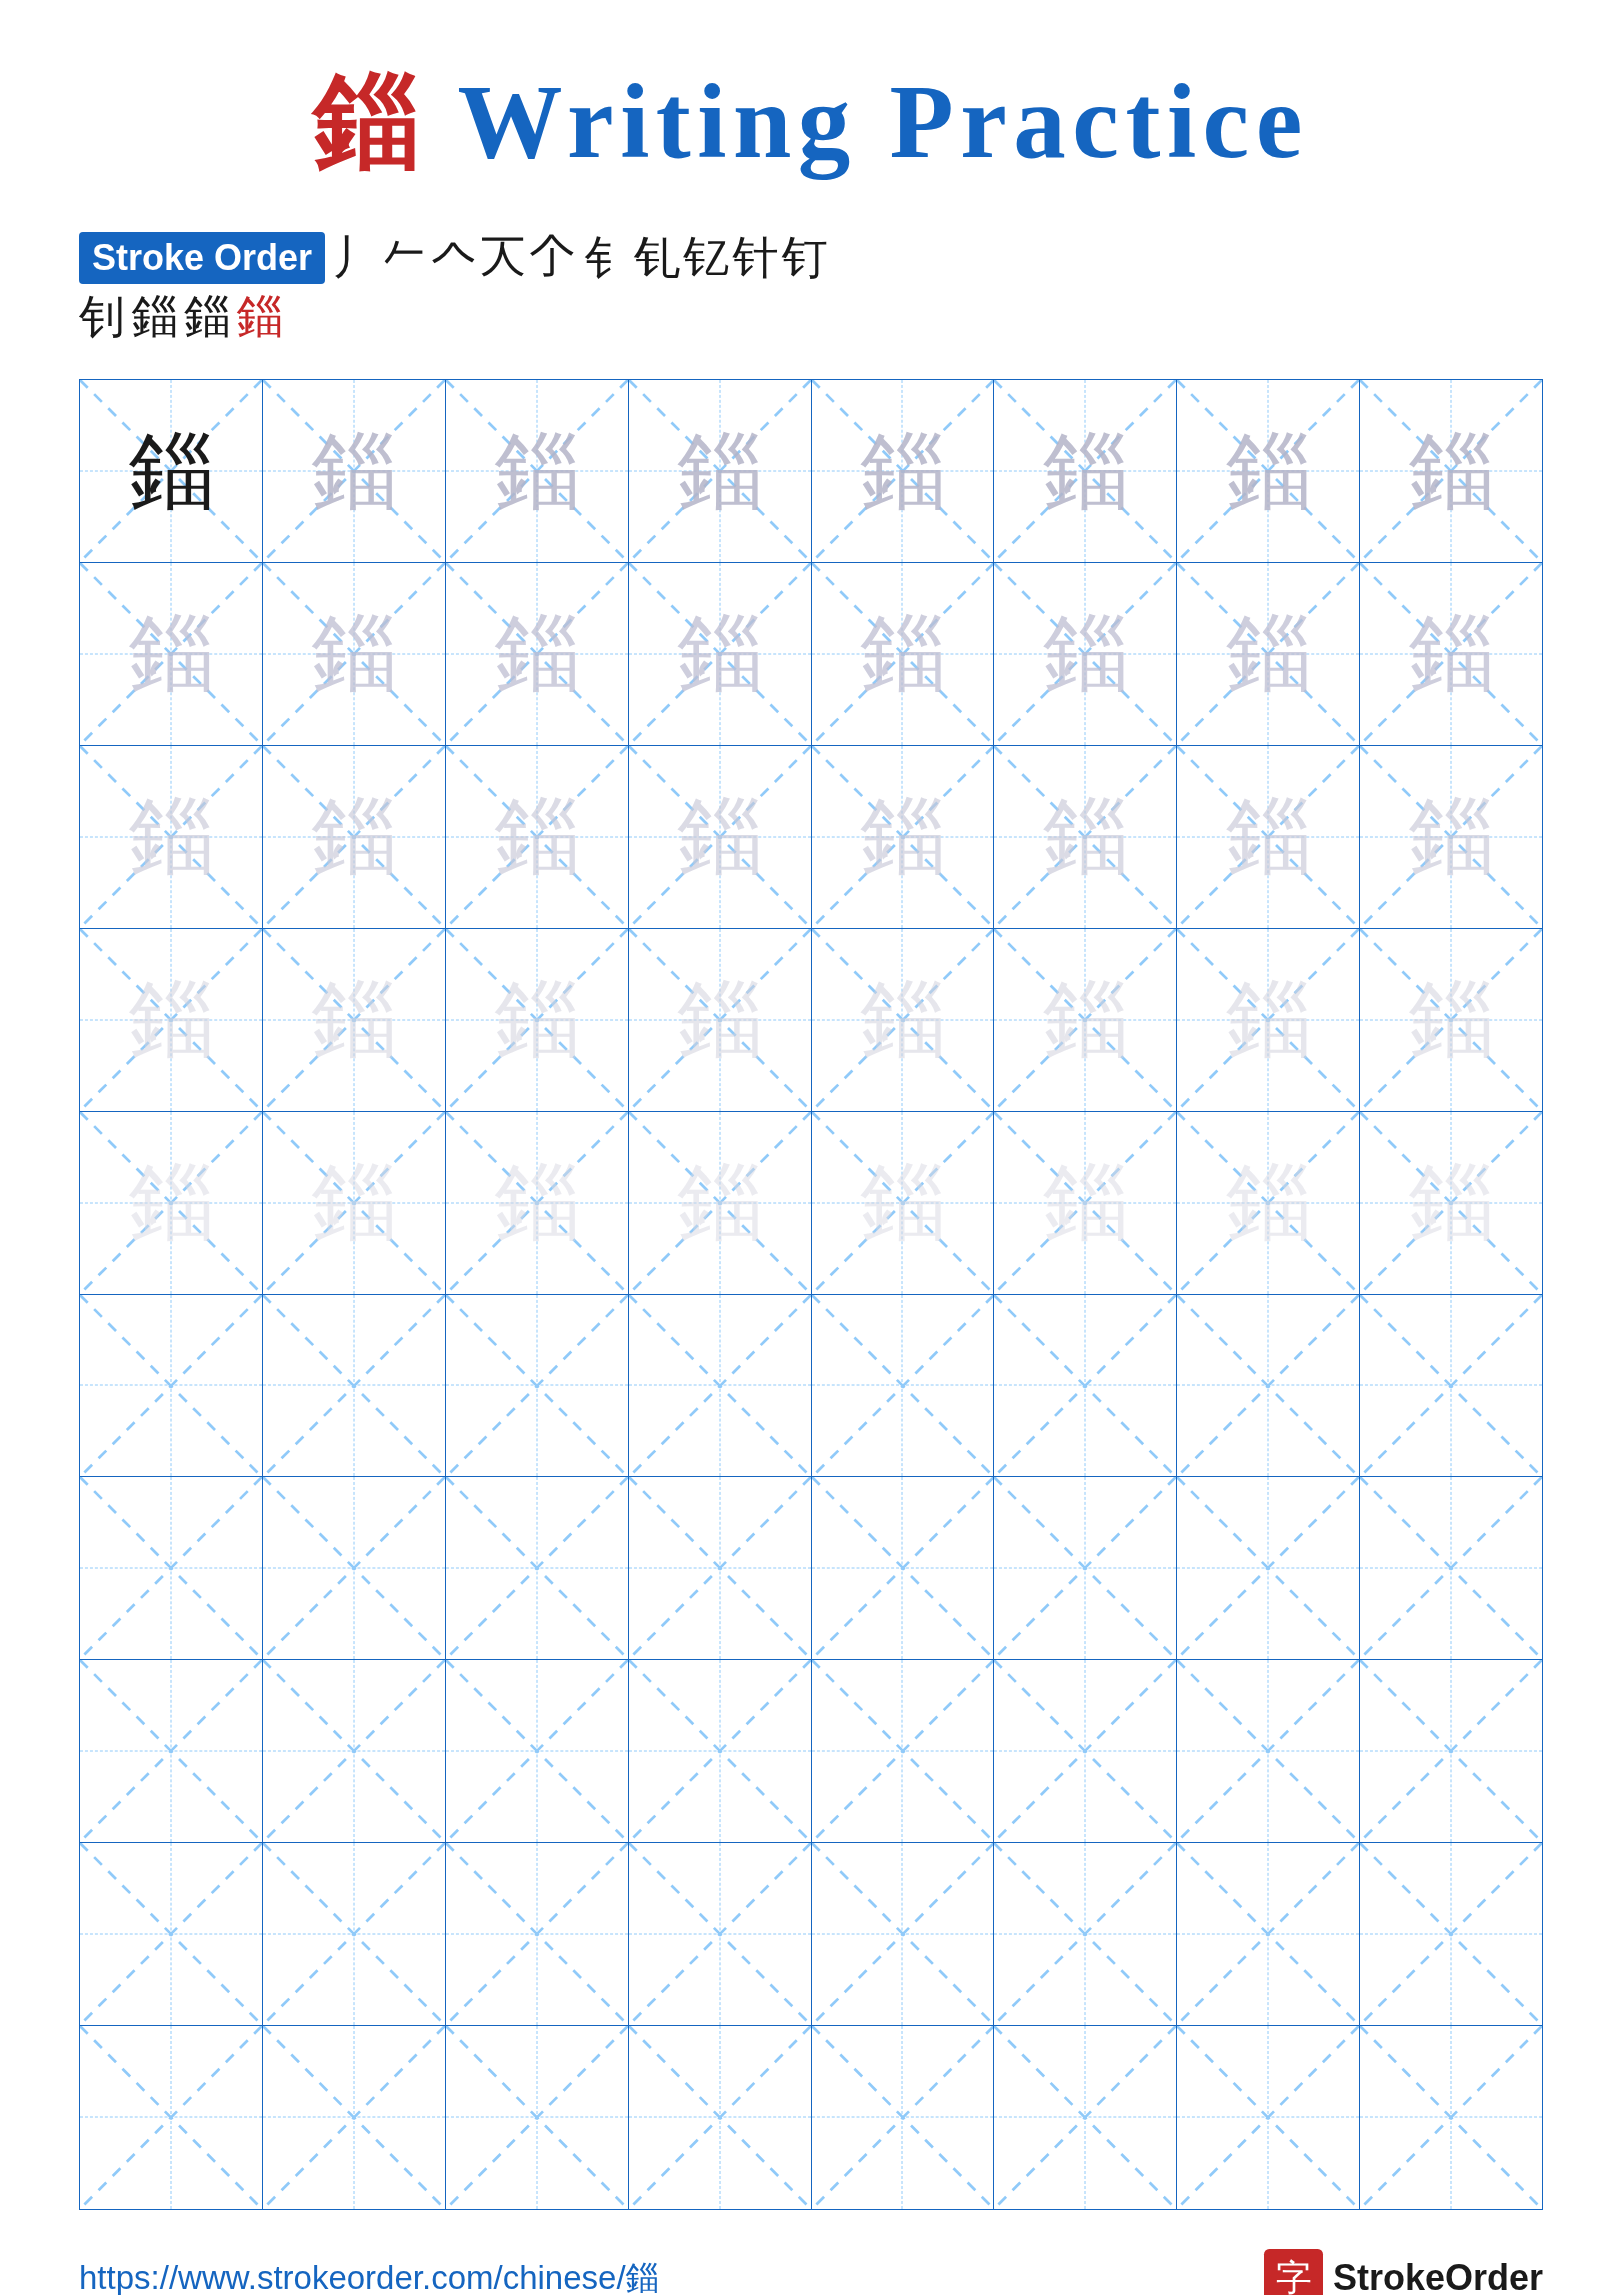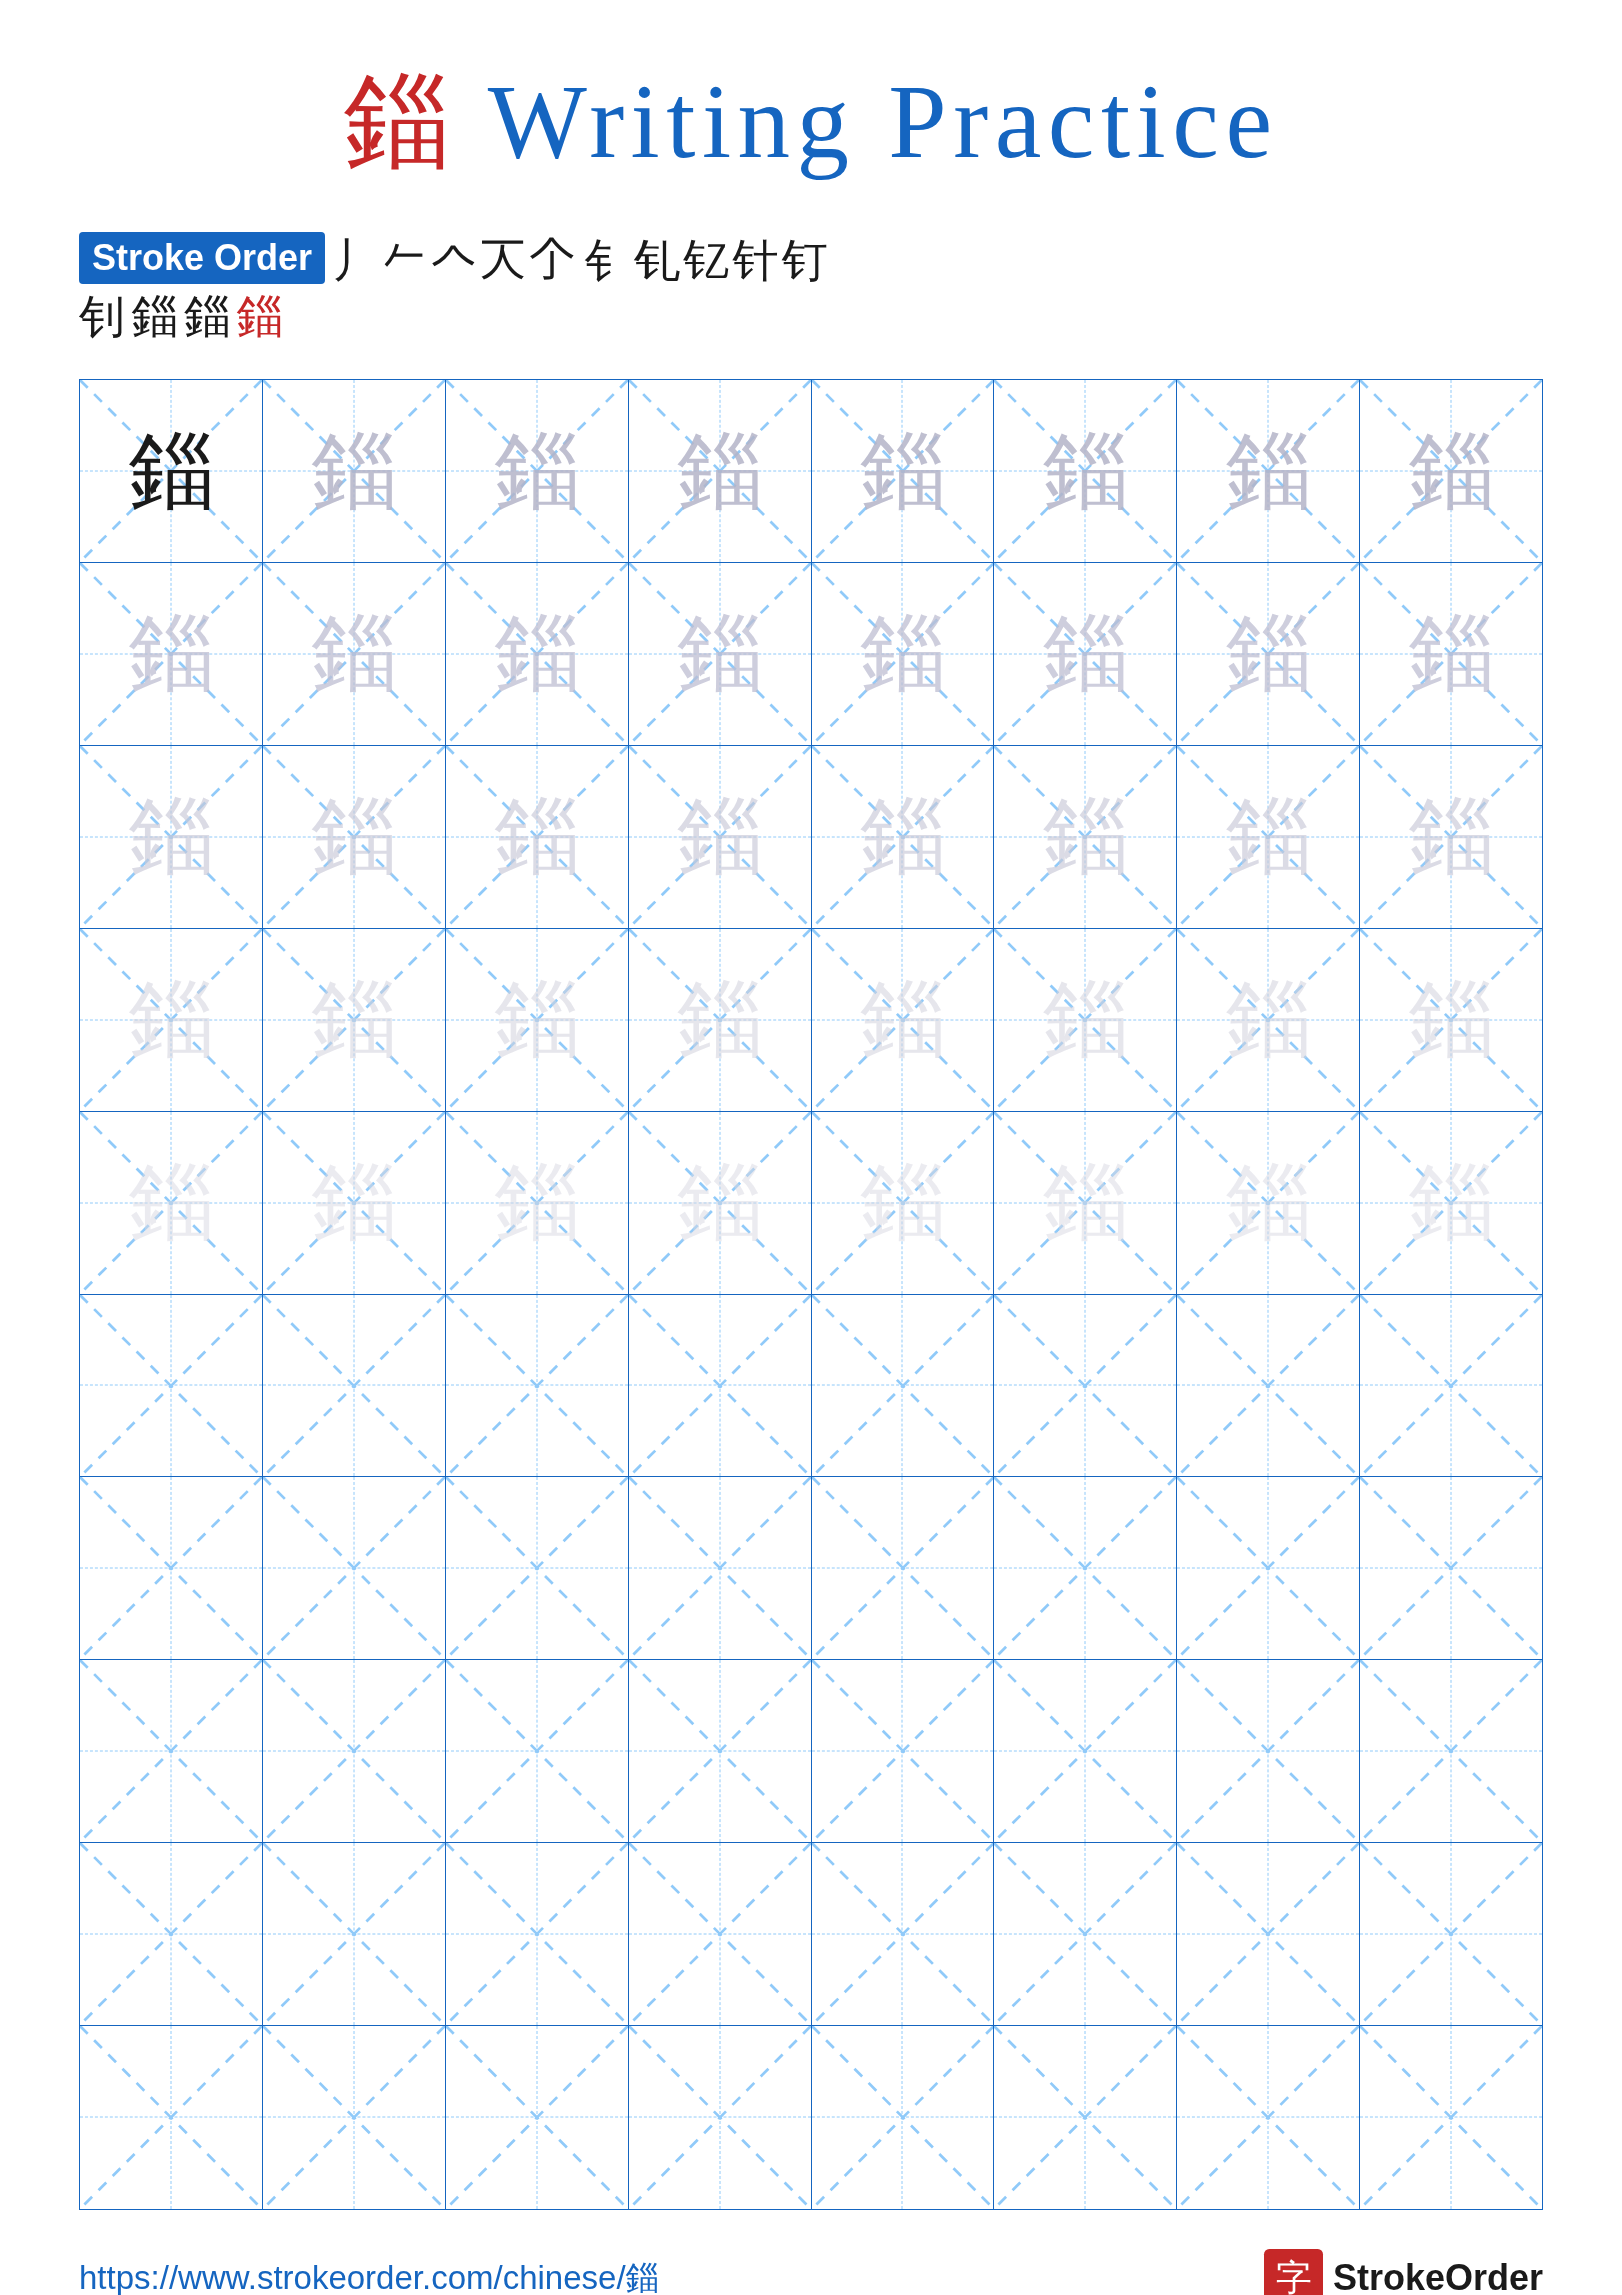--- a/index.html
+++ b/index.html
@@ -15,36 +15,36 @@
       width: 1622px;
       min-height: 2295px;
       padding: 52px 79px;
       display: flex;
       flex-direction: column;
       align-items: center;
     }
 
     .title {
       font-size: 105px;
-      font-weight: normal;
+      font-weight: bold;
       color: #1565c0;
       margin-bottom: 39px;
       text-align: left;
       letter-spacing: 6.5px;
     }
     .title .kanji-char {
       color: #c62828;
     }
 
     .stroke-order-section {
       width: 100%;
       margin-bottom: 39px;
       display: flex;
       flex-wrap: wrap;
-      align-items: flex-end;
+      align-items: center;
       gap: 6.5px;
     }
 
     .stroke-order-badge {
       background: #1565c0;
       color: #ffffff;
       font-size: 36px;
       font-weight: bold;
       padding: 5.2px 13px;
       border-radius: 3.9px;

